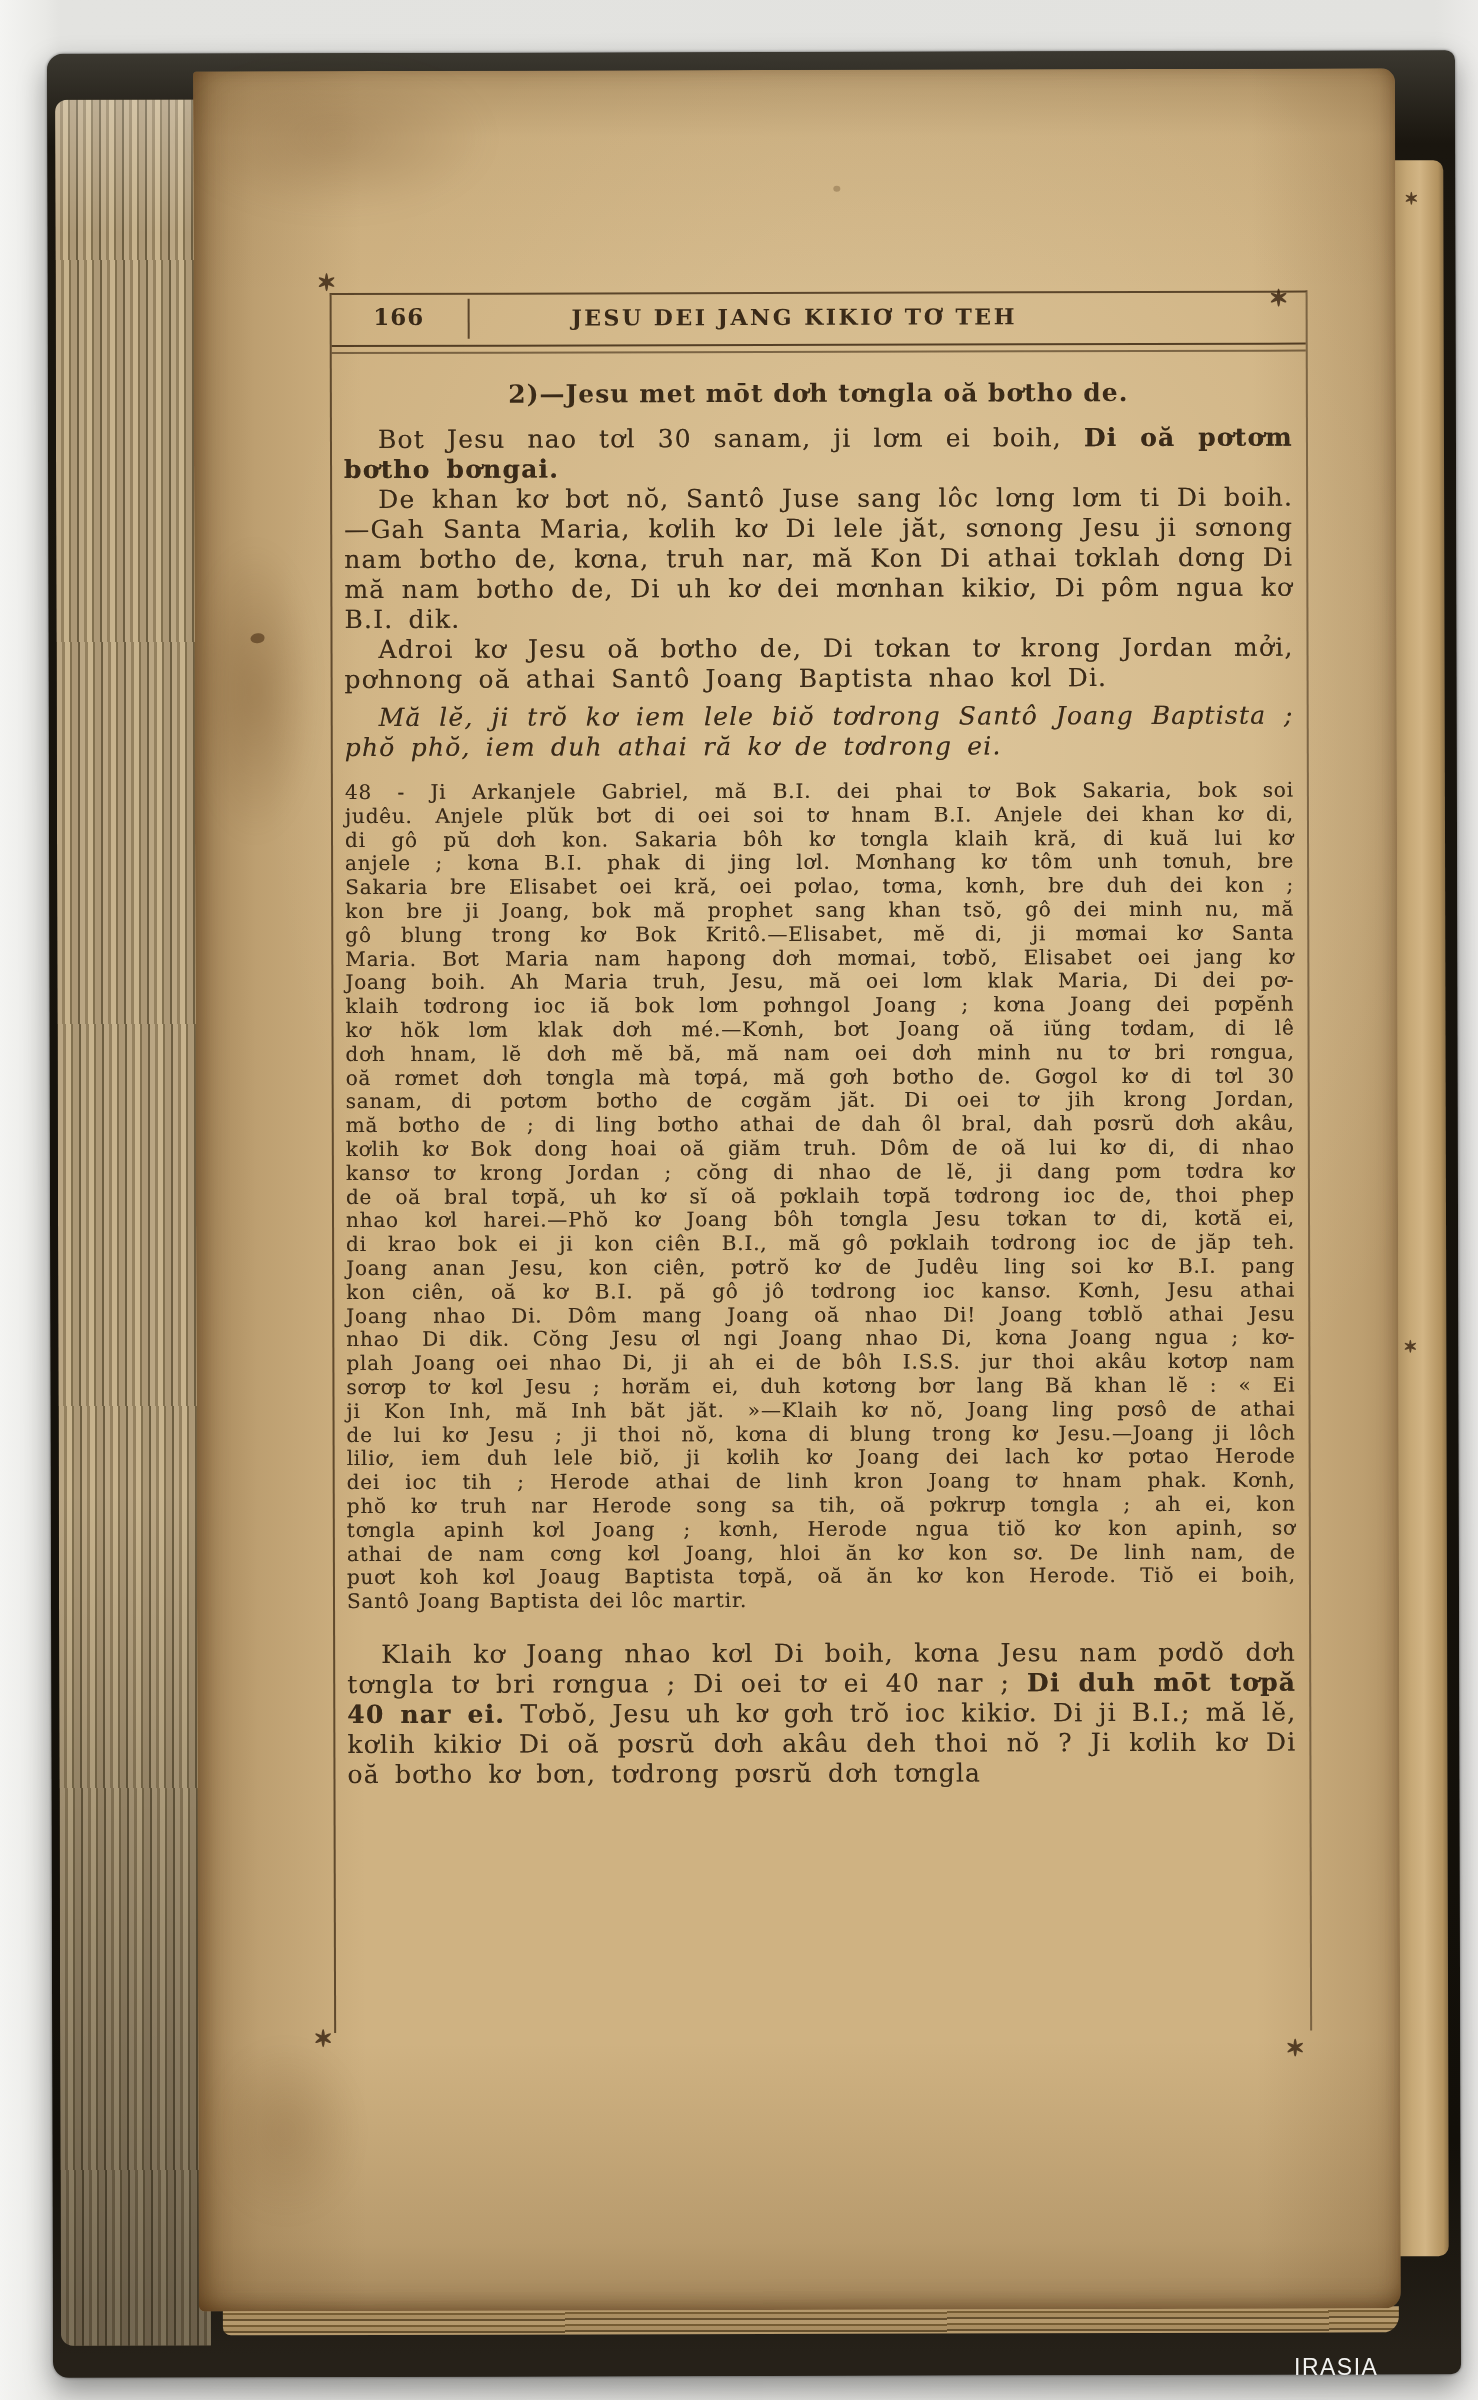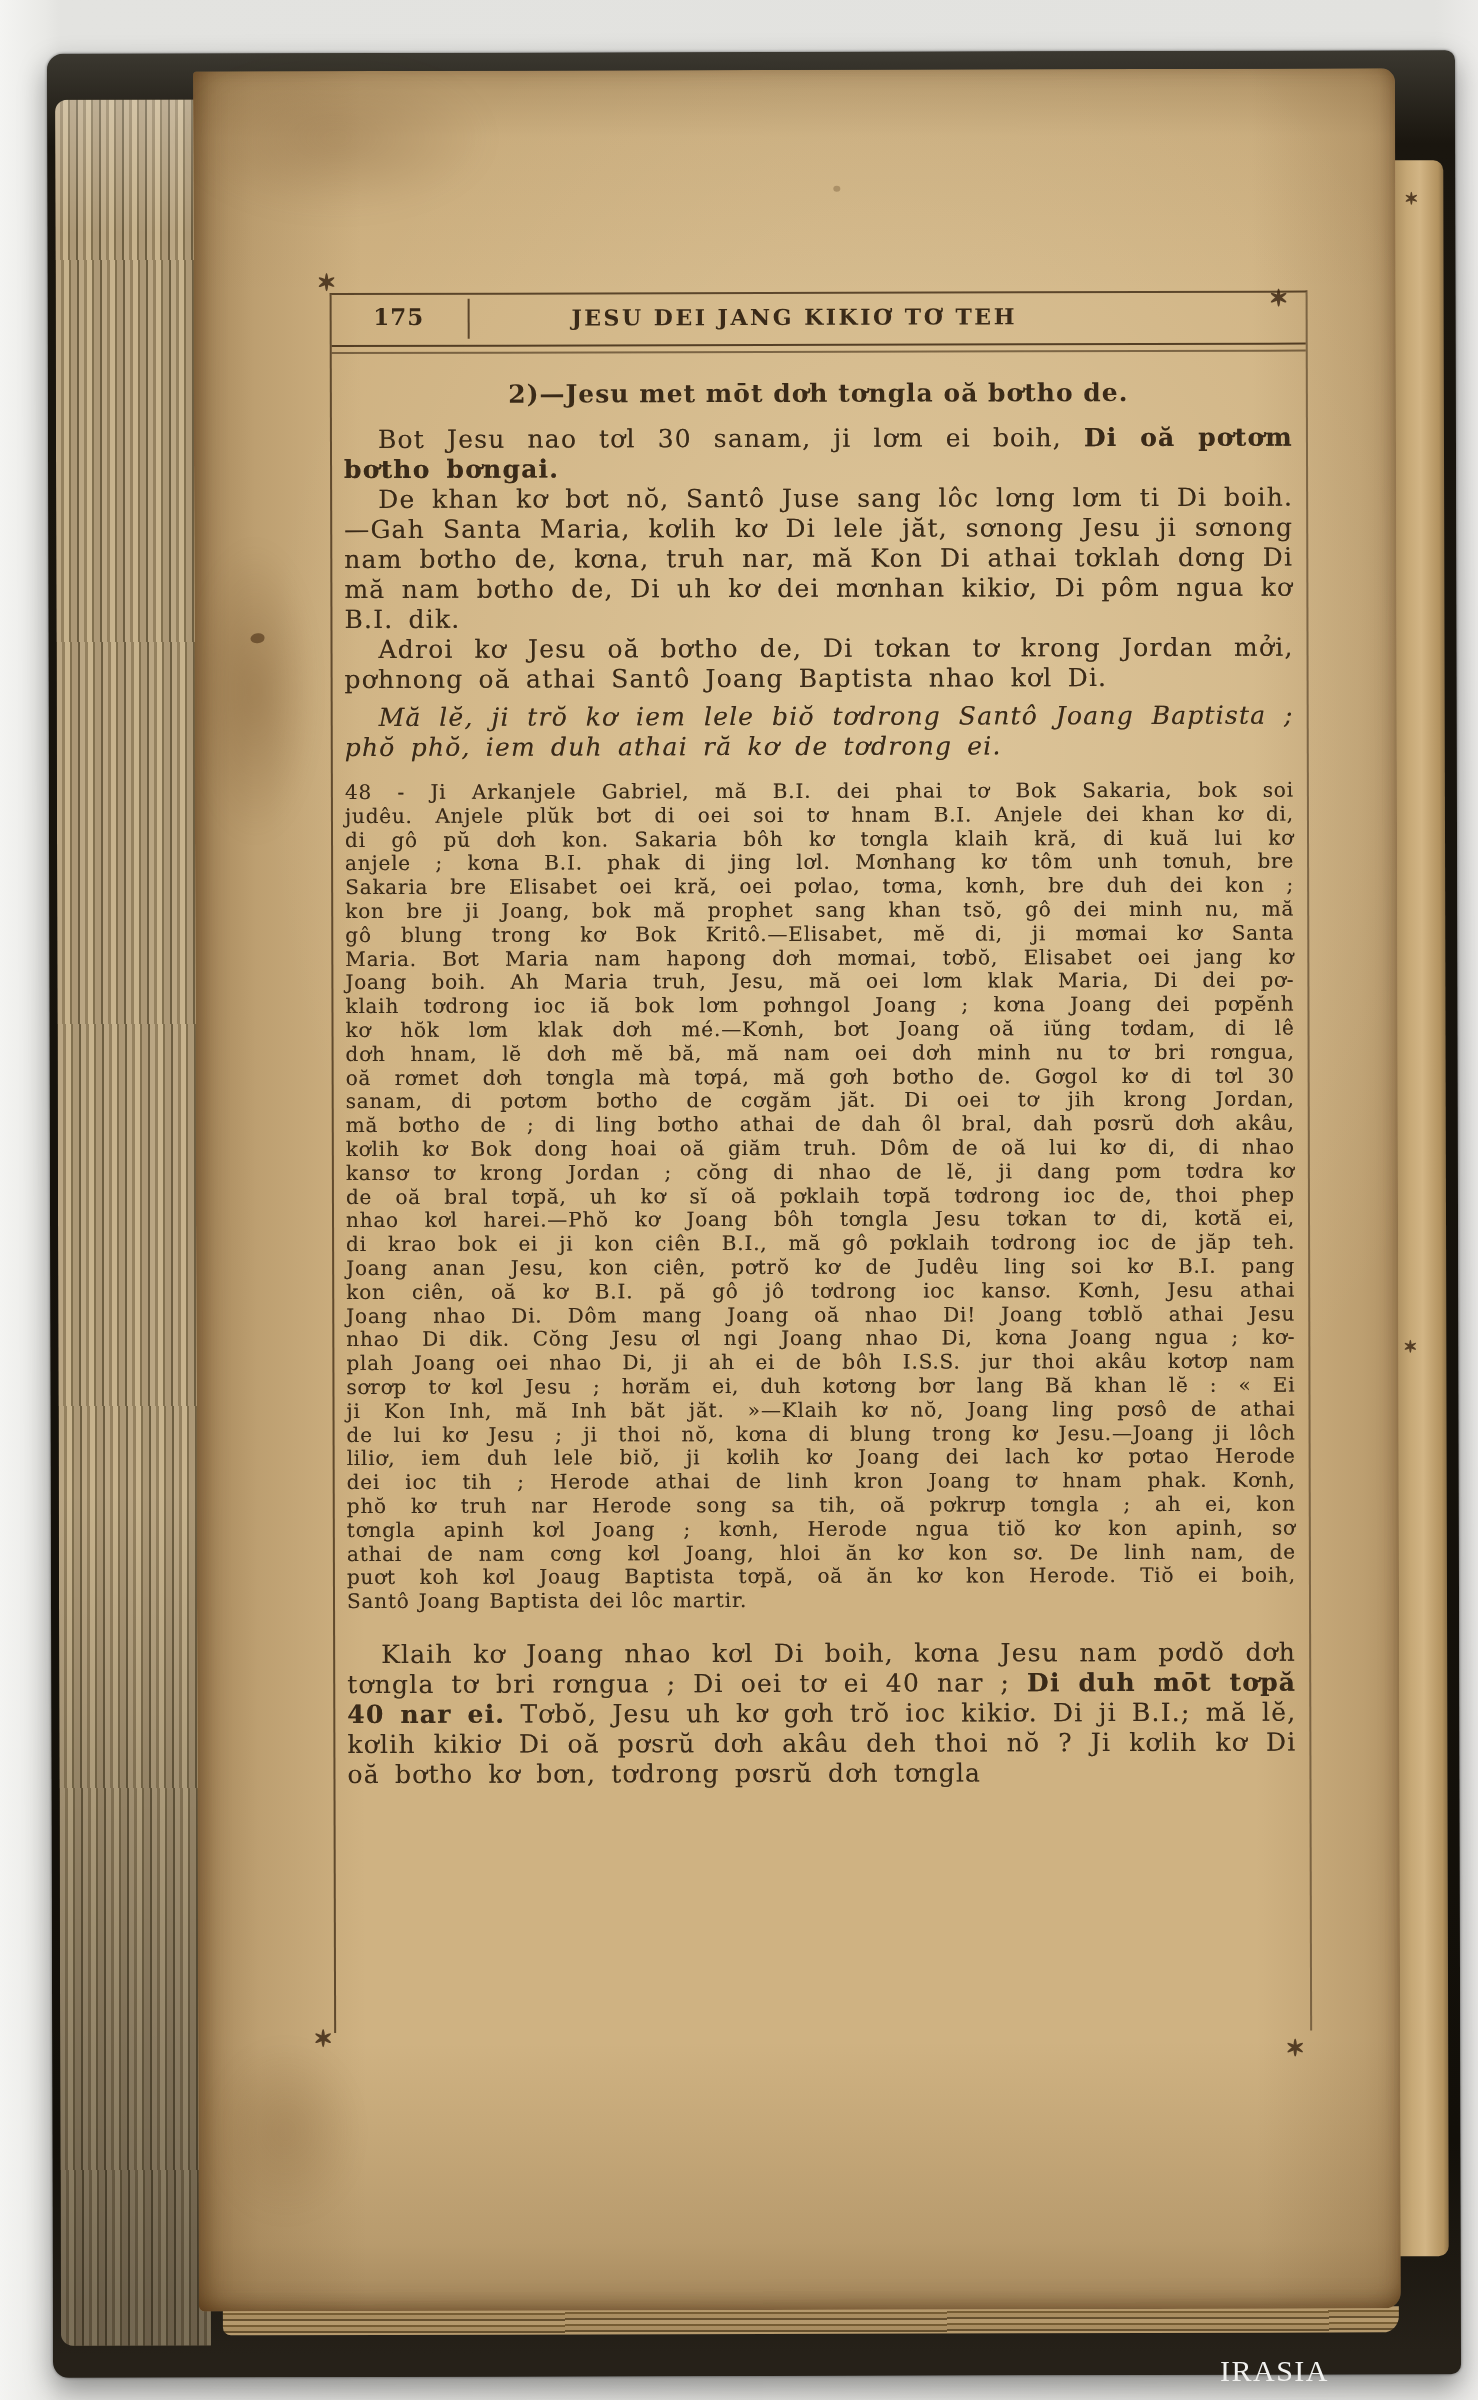--- a/index.html
+++ b/index.html
@@ -87,23 +87,23 @@
   .commentary{
     margin:18px 0 0;font-size:20px;line-height:23.8px;
     letter-spacing:.8px;word-spacing:2px;
     text-shadow:0 0 .4px rgba(58,42,24,.5);
   }
   .fn-line{text-align:justify;text-align-last:justify;}
   .fn-line:last-child{text-align-last:left;}
   .closing{margin-top:26px;}
   
   .watermark{
-    position:absolute;left:1220px;top:2354px;
-    font-family:Liberation Serif, serif;
-    font-size:30px;letter-spacing:1.5px;color:var(--watermark_text,#f1f1ef);
+    position:absolute;left:1294px;top:2354px;
+    font-family:Liberation Sans, sans-serif;
+    font-size:23px;letter-spacing:1.5px;color:var(--watermark_text,#f1f1ef);
   }
 </style>
 </head>
 <body>
 
 <div class="scan">
   <div class="book">
 
     <div class="page-stack"></div>
 
@@ -163,21 +163,21 @@
           <g fill="#452f1a">
             <ellipse cx="10" cy="10" rx="1.6" ry="8.2"></ellipse>
             <ellipse cx="10" cy="10" rx="1.6" ry="8.2" transform="rotate(60 10 10)"></ellipse>
             <ellipse cx="10" cy="10" rx="1.6" ry="8.2" transform="rotate(120 10 10)"></ellipse>
             <circle cx="10" cy="10" r="2.4"></circle>
           </g>
         </svg>
 
       <div class="frame">
         <div class="page-header">
-          <span class="page-num">175</span>
+          <span class="page-num">166</span>
           <span class="header-divider"></span>
           <span class="running-title">JESU DEI JANG KIKIƠ TƠ TEH</span>
         </div>
         <div class="header-rule"></div>
 
         <div class="content">
           <h2 class="section-heading">2)—Jesu met mōt dơh tơngla oă bơtho de.</h2>
 
           <p class="body indent"><span>Bot Jesu nao tơl 30 sanam, ji lơm ei boih, </span><b>Di oă pơtơm bơtho bơngai.</b></p>
 

